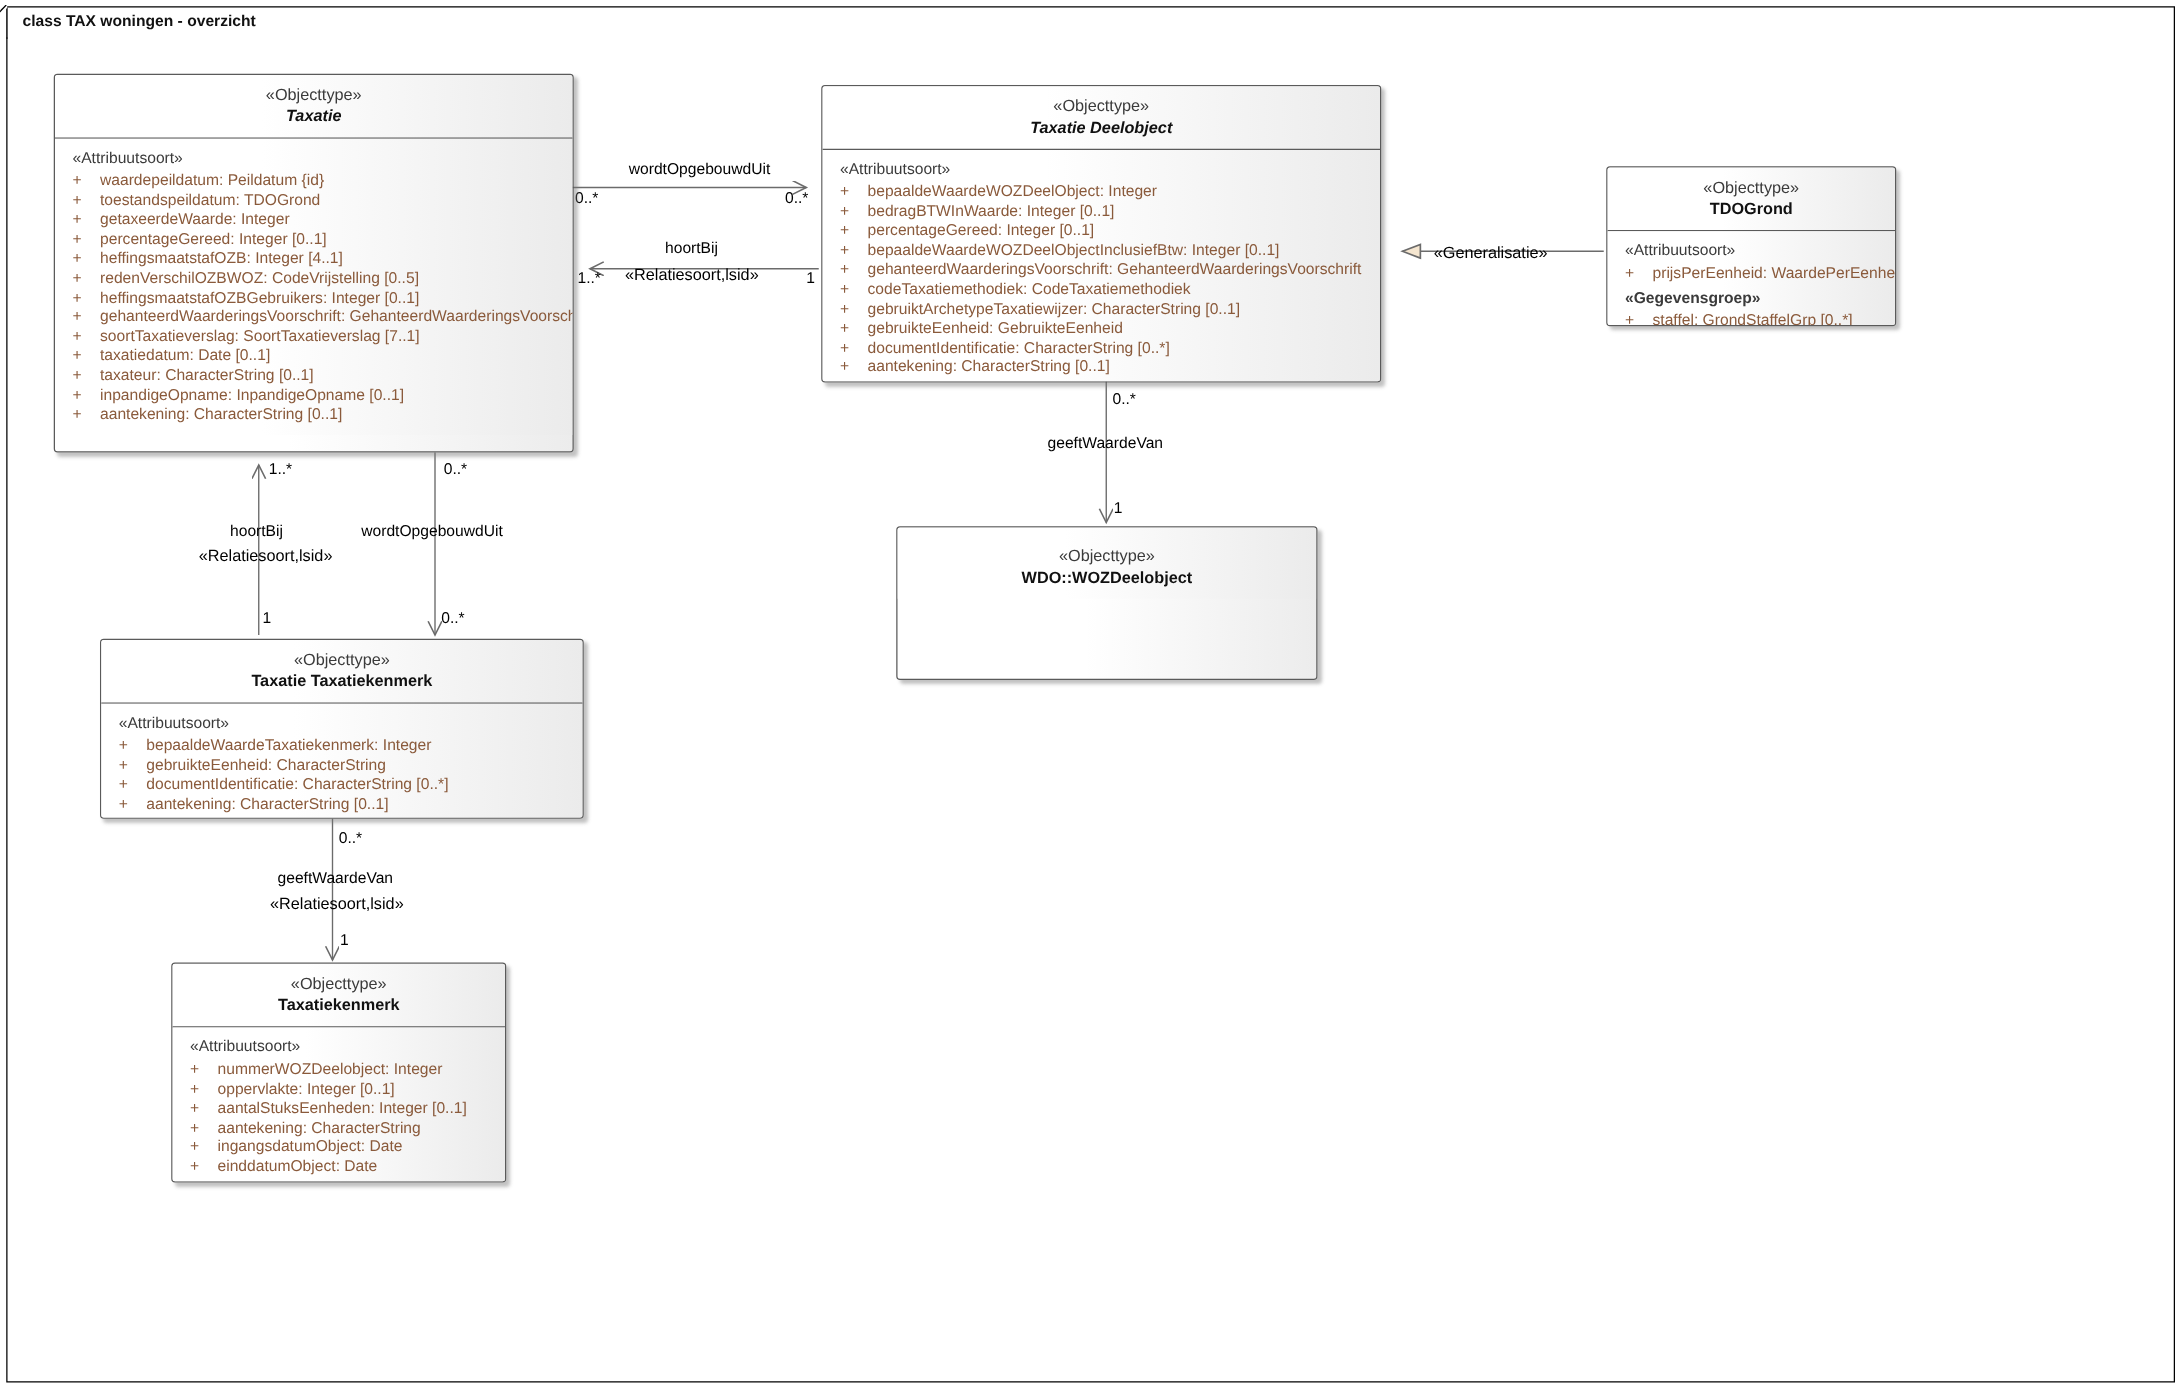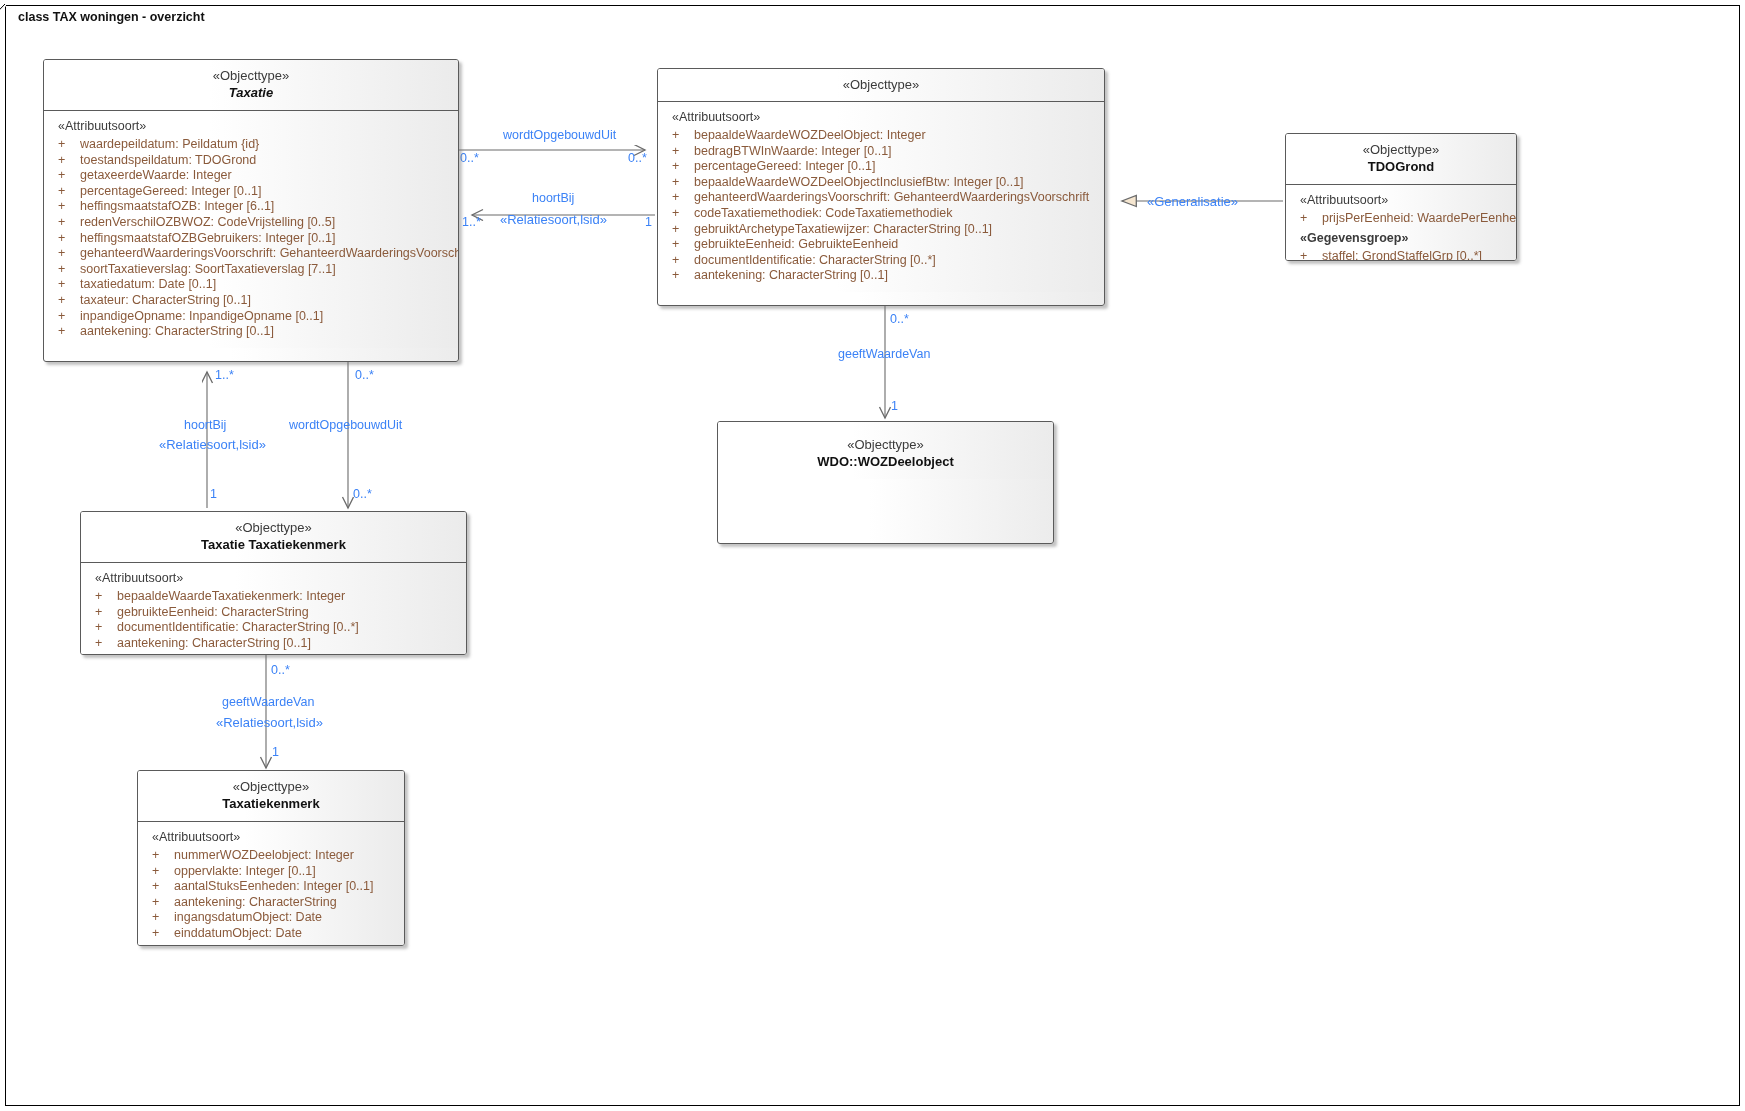--- a/index.html
+++ b/index.html
@@ -127,21 +127,21 @@
     left: 0;
     top: 0;
     width: 1745px;
     height: 1111px;
     pointer-events: none;
     z-index: 1;
   }
   .lbl {
     position: absolute;
     font-size: 12.5px;
-    color: #3b82f6;
+    color: #000000;
     white-space: nowrap;
     line-height: 15px;
     z-index: 2;
   }
   .lbl.mult { font-size: 12.5px; }
   .lbl.ster { font-size: 13px; }
   .uml { z-index: 3; }
 </style>
 </head>
 <body>
@@ -221,35 +221,36 @@
     <div class="uml-head">
       <div class="stereo">«Objecttype»</div>
       <div class="cname italic">Taxatie</div>
     </div>
     <div class="uml-body">
       <div class="grp-label">«Attribuutsoort»</div>
       <div class="attr"><span class="vis">+</span><span>waardepeildatum: Peildatum {id}</span></div>
       <div class="attr"><span class="vis">+</span><span>toestandspeildatum: TDOGrond</span></div>
       <div class="attr"><span class="vis">+</span><span>getaxeerdeWaarde: Integer</span></div>
       <div class="attr"><span class="vis">+</span><span>percentageGereed: Integer [0..1]</span></div>
-      <div class="attr"><span class="vis">+</span><span>heffingsmaatstafOZB: Integer [6..1]</span></div>
+      <div class="attr"><span class="vis">+</span><span>heffingsmaatstafOZB: Integer [4..1]</span></div>
       <div class="attr"><span class="vis">+</span><span>redenVerschilOZBWOZ: CodeVrijstelling [0..5]</span></div>
       <div class="attr"><span class="vis">+</span><span>heffingsmaatstafOZBGebruikers: Integer [0..1]</span></div>
       <div class="attr"><span class="vis">+</span><span>gehanteerdWaarderingsVoorschrift: GehanteerdWaarderingsVoorschrift</span></div>
       <div class="attr"><span class="vis">+</span><span>soortTaxatieverslag: SoortTaxatieverslag [7..1]</span></div>
       <div class="attr"><span class="vis">+</span><span>taxatiedatum: Date [0..1]</span></div>
       <div class="attr"><span class="vis">+</span><span>taxateur: CharacterString [0..1]</span></div>
       <div class="attr"><span class="vis">+</span><span>inpandigeOpname: InpandigeOpname [0..1]</span></div>
       <div class="attr"><span class="vis">+</span><span>aantekening: CharacterString [0..1]</span></div>
     </div>
   </div>
 
   <div class="uml" style="left:657px; top:68px; width:448px; height:238px;">
     <div class="uml-head">
       <div class="stereo">«Objecttype»</div>
+      <div class="cname italic">Taxatie Deelobject</div>
     </div>
     <div class="uml-body">
       <div class="grp-label">«Attribuutsoort»</div>
       <div class="attr"><span class="vis">+</span><span>bepaaldeWaardeWOZDeelObject: Integer</span></div>
       <div class="attr"><span class="vis">+</span><span>bedragBTWInWaarde: Integer [0..1]</span></div>
       <div class="attr"><span class="vis">+</span><span>percentageGereed: Integer [0..1]</span></div>
       <div class="attr"><span class="vis">+</span><span>bepaaldeWaardeWOZDeelObjectInclusiefBtw: Integer [0..1]</span></div>
       <div class="attr"><span class="vis">+</span><span>gehanteerdWaarderingsVoorschrift: GehanteerdWaarderingsVoorschrift</span></div>
       <div class="attr"><span class="vis">+</span><span>codeTaxatiemethodiek: CodeTaxatiemethodiek</span></div>
       <div class="attr"><span class="vis">+</span><span>gebruiktArchetypeTaxatiewijzer: CharacterString [0..1]</span></div>

